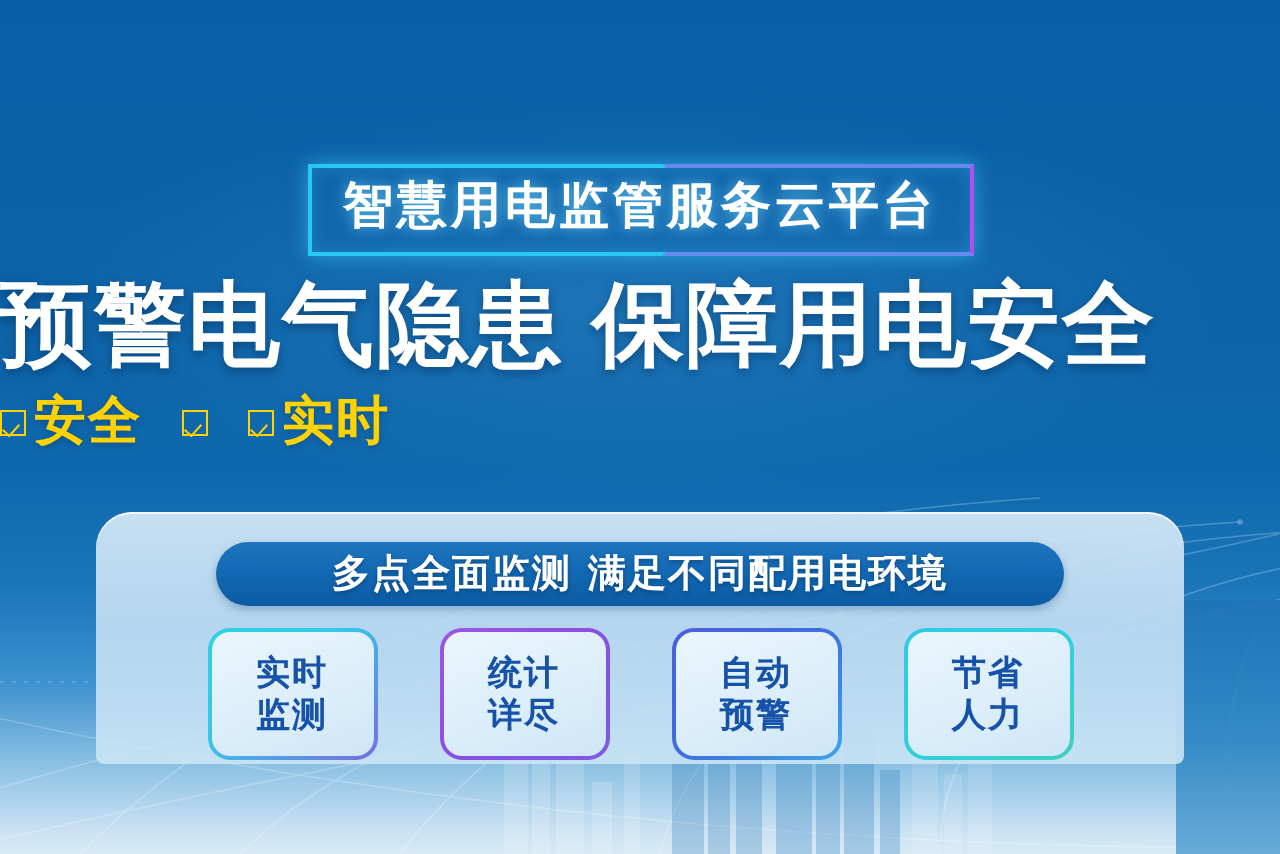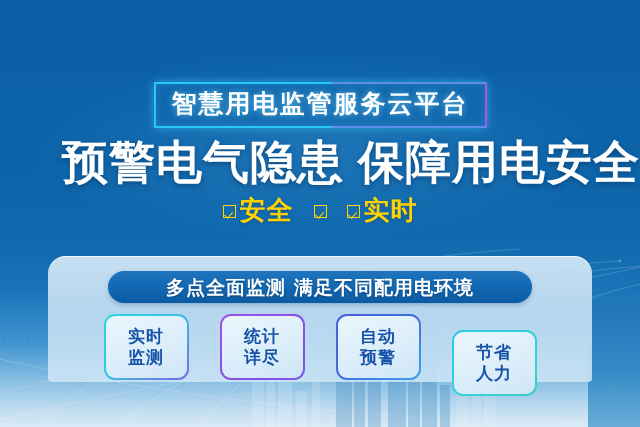--- a/index.html
+++ b/index.html
@@ -82,32 +82,32 @@
   .subtitle-text {
     font-size:25px; font-weight:700; color:#ffffff;
     letter-spacing:2px; line-height:1.25;
     text-shadow:0 0 7px rgba(120,220,255,.7);
     white-space:nowrap;
   }
 
   
   .headline {
     position:absolute; left:0; right:0; top:138px;
-    text-align:right;
+    text-align:left;
     font-size:46px; font-weight:700; color:#ffffff;
     letter-spacing:1px; line-height:1.05;
     white-space:nowrap;
     text-shadow:0 2px 5px rgba(5,50,95,.55);
   }
   .headline .gap { display:inline-block; width:14px; }
 
   
   .checkrow {
     position:absolute; left:0; right:0; top:197px;
-    display:flex; justify-content:center; align-items:center; gap:20px;
+    display:flex; justify-content:flex-start; align-items:center; gap:20px;
   }
   .check-item { display:flex; align-items:center; gap:4px; }
   .check-box {
     width:13px; height:13px; flex:0 0 13px;
     border:1.6px solid #ffd200;
     position:relative; margin-top:3px;
   }
   .check-box::before {
     content:""; position:absolute;
     left:2px; top:4px; width:4px; height:7px;
@@ -166,21 +166,21 @@
     align-items:center; justify-content:center;
     gap:1px;
   }
   .card-line {
     font-size:17px; font-weight:700; color:#1552a8;
     line-height:1.16; letter-spacing:1px; white-space:nowrap;
   }
   .card.c0 { background:linear-gradient(140deg,#2fd2e0 0%,#34c8e8 40%,#7b6ae0 100%); }
   .card.c1 { background:linear-gradient(140deg,#9b55e6 0%,#8a4fe0 50%,#7b5ae4 100%); }
   .card.c2 { background:linear-gradient(140deg,#4a5fdc 0%,#3f6ce0 45%,#3ea3e8 100%); }
-  .card.c3 { background:linear-gradient(140deg,#2fc9e6 0%,#33d0dc 50%,#3fcfc0 100%);margin-top:16px; }
+  .card.c3 { background:linear-gradient(140deg,#2fc9e6 0%,#33d0dc 50%,#3fcfc0 100%); }
 </style>
 </head>
 <body>
 
 <div id="stage">
 
   <div class="bg-base"></div>
   <div class="bg-glow"></div>
 
   <div class="bg-net">

